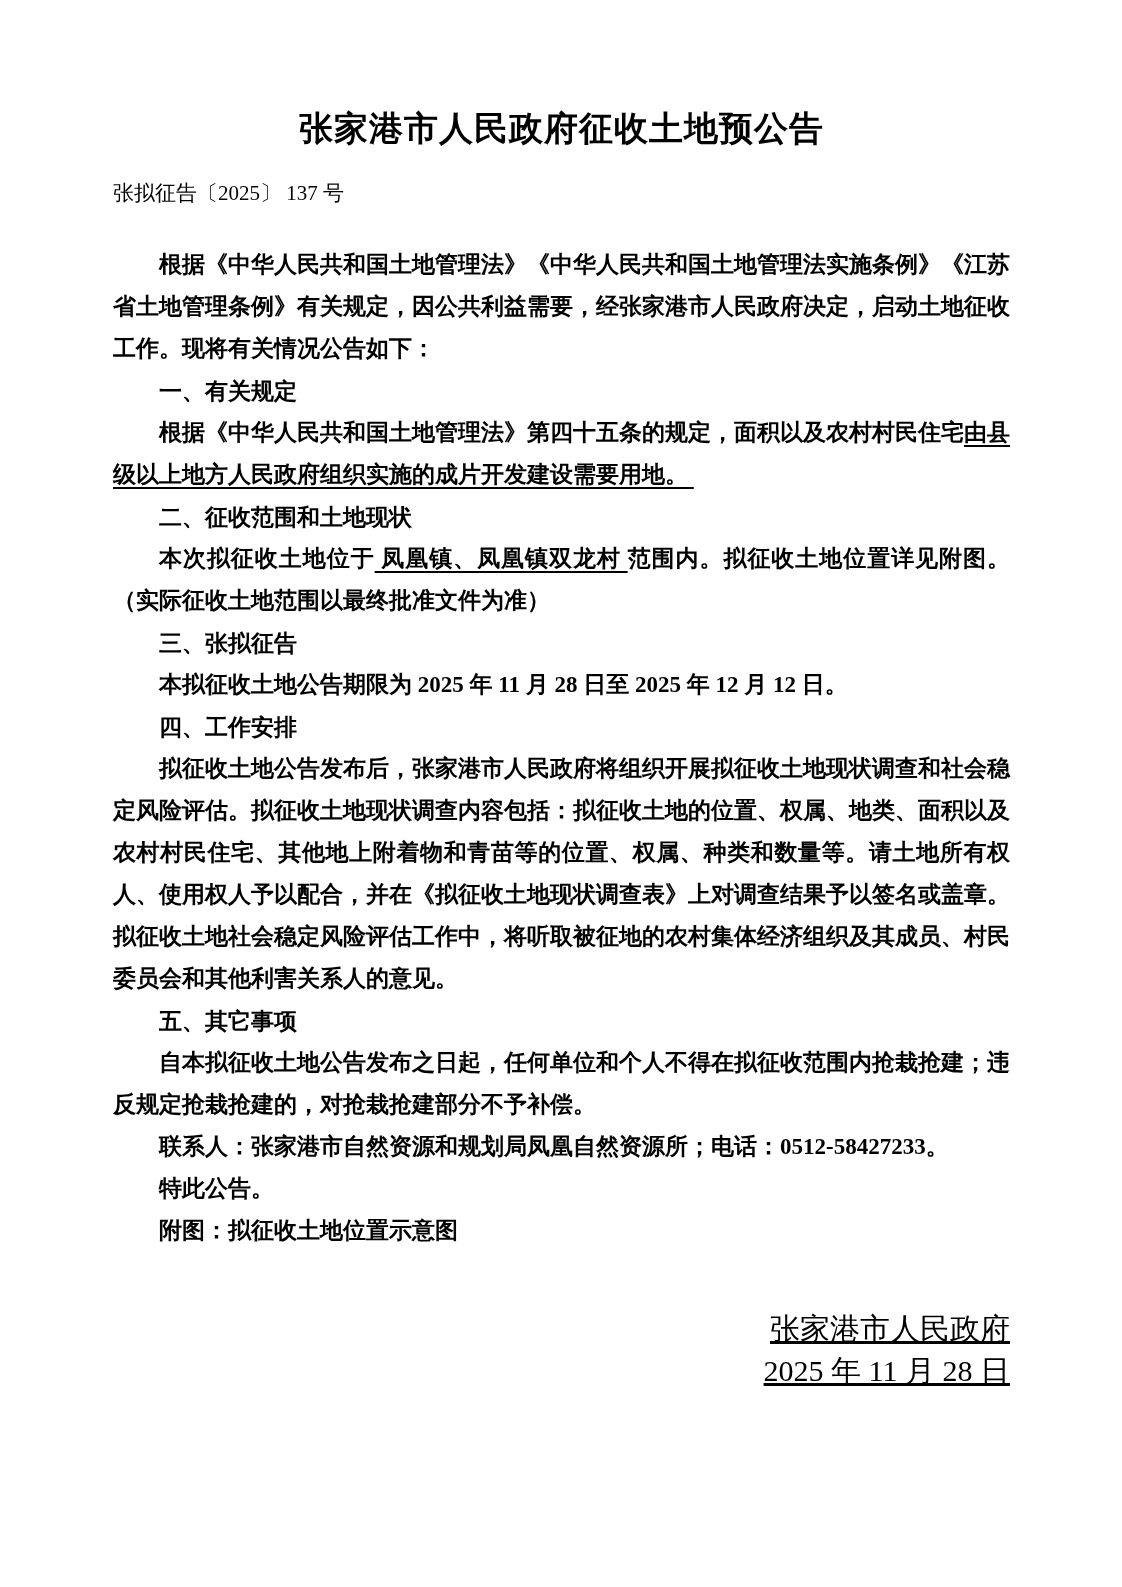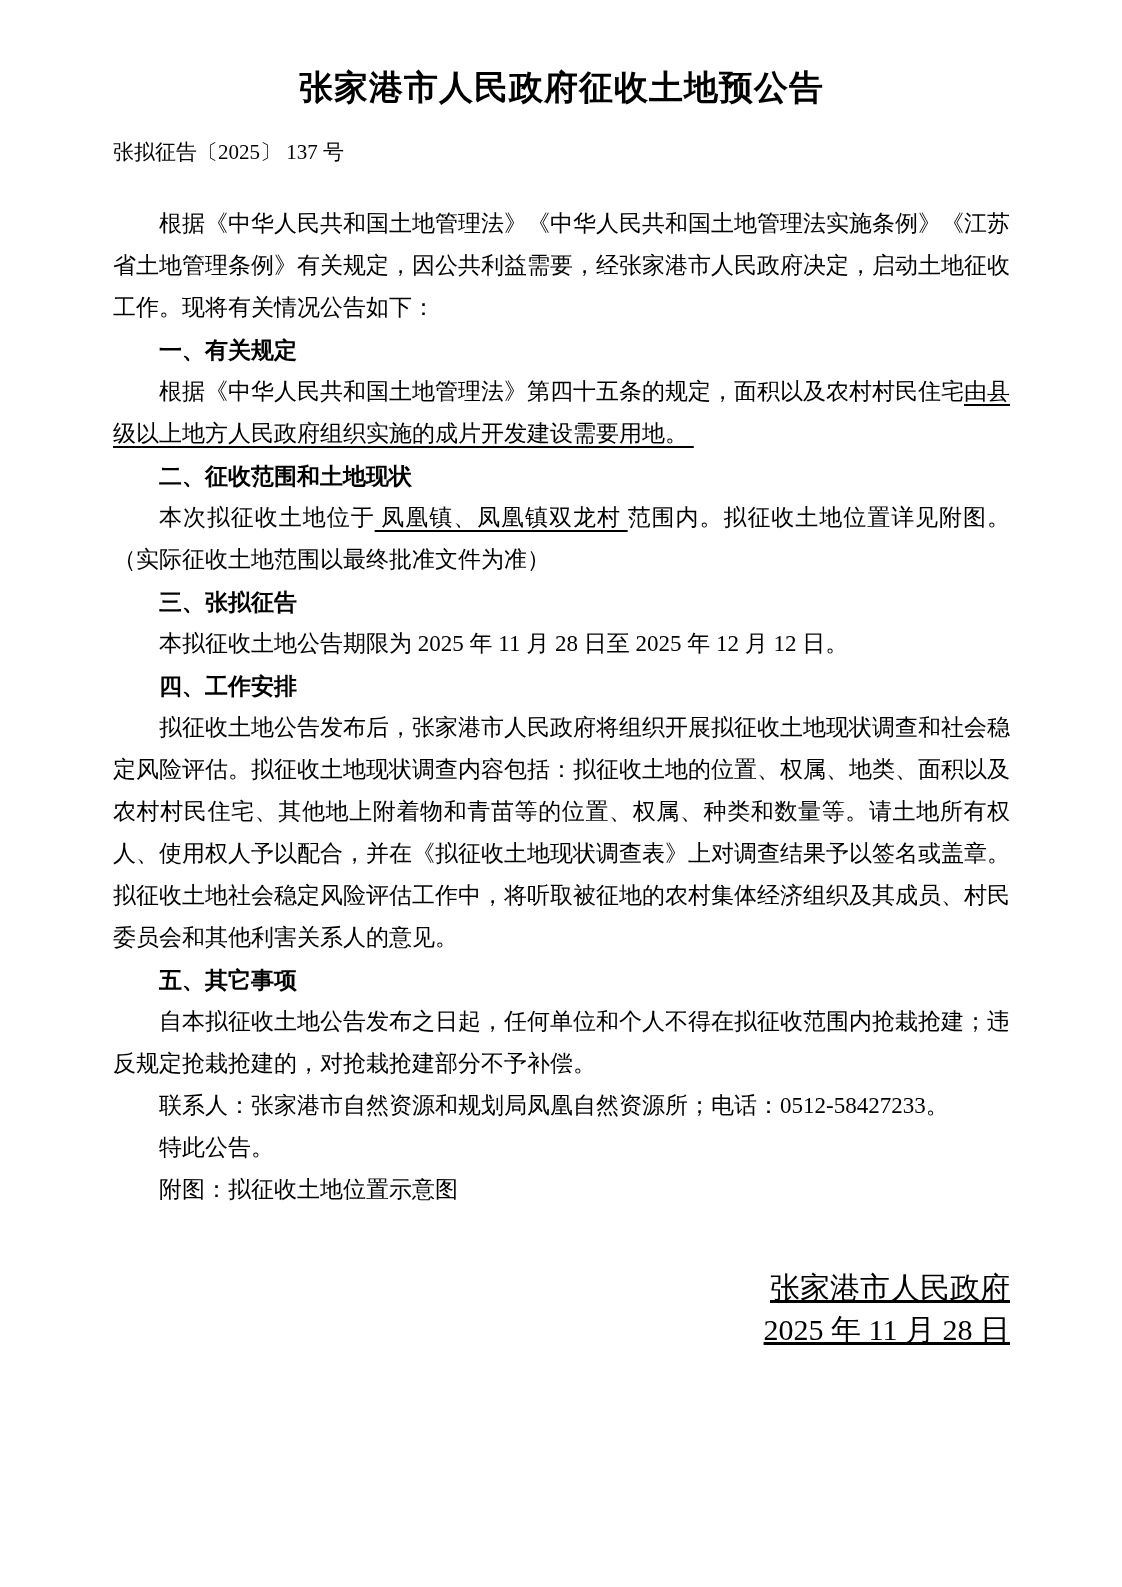--- a/index.html
+++ b/index.html
@@ -11,21 +11,21 @@
     width: 1122px;
     height: 1587px;
     color: #000000;
     font-family: "Liberation Serif", "DejaVu Serif", serif;
     overflow: hidden;
   }
   .page {
     box-sizing: border-box;
     width: 1122px;
     height: 1337px;
-    padding: 65px 112px 0 113px;
+    padding: 106px 112px 0 113px;
   }
   .title {
     margin: 0 0 26px 0;
     font-size: 34px;
     line-height: 46px;
     font-weight: bold;
     text-align: center;
     letter-spacing: 1px;
     font-family: "Liberation Serif", "DejaVu Serif", serif;
   }
@@ -35,20 +35,21 @@
     line-height: 30px;
     text-align: left;
   }
   .para {
     margin: 0;
     font-size: 23px;
     line-height: 42px;
     text-align: justify;
     text-indent: 2em;
     word-break: break-all;
+    font-weight: bold;
   }
   .heading {
     margin: 0;
     font-size: 23px;
     line-height: 42px;
     font-weight: bold;
     text-indent: 2em;
     font-family: "Liberation Sans", "DejaVu Sans", sans-serif;
   }
   .u {

